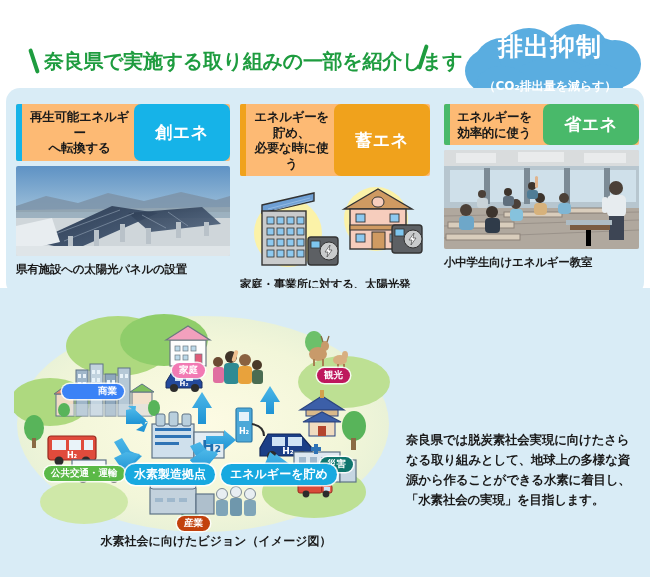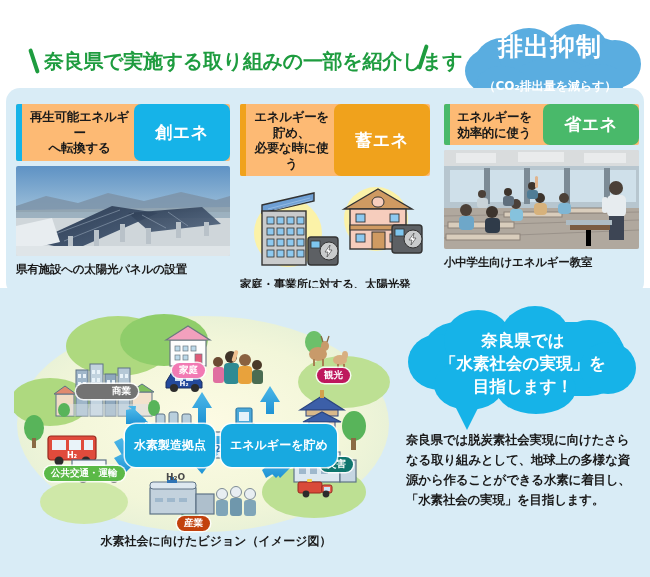--- a/index.html
+++ b/index.html
@@ -69,21 +69,21 @@
   .diagram{position:absolute;left:14px;top:306px;width:378px;height:232px;}
   .diag-cap{position:absolute;left:27px;top:533px;width:378px;text-align:center;
     font-size:12px;font-weight:bold;color:#1a1a1a;}
 
   .label-pill{
     position:absolute;display:flex;align-items:center;justify-content:center;
     font-size:9.5px;font-weight:bold;color:#fff;border-radius:8px;height:15px;
     padding:0 7px;white-space:nowrap;letter-spacing:0px;z-index:40;
     box-shadow:0 0 0 1.5px rgba(255,255,255,.85);
   }
-  .label-pill.big{font-size:12px;height:21px;border-radius:11px;padding:11px 9px;}
+  .label-pill.big{font-size:12px;height:21px;border-radius:11px;padding:0 9px;margin-top:40px;}
 
   
   .bubble{position:absolute;left:404px;top:304px;width:238px;height:122px;}
   .bubble .bl{position:absolute;background:#16b3e8;border-radius:50%;}
   .bubble-text{position:absolute;left:0;top:0;width:238px;height:118px;z-index:5;
     display:flex;flex-direction:column;align-items:center;justify-content:center;
     font-size:16.5px;font-weight:bold;color:#ffffff;line-height:23px;text-align:center;}
   .bubble-tail{position:absolute;left:52px;top:104px;width:0;height:0;
     border-left:11px solid transparent;border-right:11px solid transparent;
     border-top:22px solid #16b3e8;z-index:4;}
@@ -548,43 +548,27 @@
       <polygon points="204,148 188,166 176,154 182,150 176,140 186,136 194,146" fill="url(#arrb)"></polygon>
       <g fill="url(#arrb)">
           <polygon points="204,146 188,168 176,154 190,144"></polygon>
         </g>
 
       <polygon points="192,130 210,130 210,124 222,134 210,144 210,138 192,138" fill="url(#arrb)"></polygon>
     </svg>
 
     
     <div class="label-pill" style="left:158px;top:57px;background:#f27ab4;">家庭</div>
-    <div class="label-pill" style="left:62px;top:78px;background:#737373;padding-left:36px;">商業</div>
+    <div class="label-pill" style="left:48px;top:78px;background:#3b82f6;padding-left:36px;">商業</div>
     <div class="label-pill" style="left:303px;top:62px;background:#be185d;">観光</div>
     <div class="label-pill" style="left:306px;top:151px;background:#0f766e;">災害</div>
     <div class="label-pill" style="left:163px;top:210px;background:#c2410c;">産業</div>
     <div class="label-pill" style="left:30px;top:160px;background:#5bb947;">公共交通・運輸</div>
     <div class="label-pill big" style="left:111px;top:118px;background:#18a9e0;">水素製造拠点</div>
     <div class="label-pill big" style="left:207px;top:118px;background:#18a9e0;">エネルギーを貯め</div>
   </div>
 
   <div class="diag-cap">水素社会に向けたビジョン（イメージ図）</div>
 
-  <div class="bubble">
-    <div class="bl" style="left:16px;top:18px;width:206px;height:74px;border-radius:38px;"></div>
-    <div class="bl" style="left:4px;top:30px;width:62px;height:56px;"></div>
-    <div class="bl" style="left:40px;top:6px;width:68px;height:62px;"></div>
-    <div class="bl" style="left:96px;top:2px;width:70px;height:64px;"></div>
-    <div class="bl" style="left:152px;top:16px;width:66px;height:60px;"></div>
-    <div class="bl" style="left:176px;top:38px;width:56px;height:52px;"></div>
-    <div class="bl" style="left:30px;top:56px;width:70px;height:50px;"></div>
-    <div class="bl" style="left:92px;top:60px;width:80px;height:50px;"></div>
-    <div class="bubble-tail"></div>
-    <div class="bubble-text">
-      <div>奈良県では</div>
-      <div>「水素社会の実現」を</div>
-      <div>目指します！</div>
-    </div>
-  </div>
 
   <div class="body-copy">奈良県では脱炭素社会実現に向けたさらなる取り組みとして、地球上の多様な資源から作ることができる水素に着目し、「水素社会の実現」を目指します。</div>
 
 </div>
 
 </body></html>

